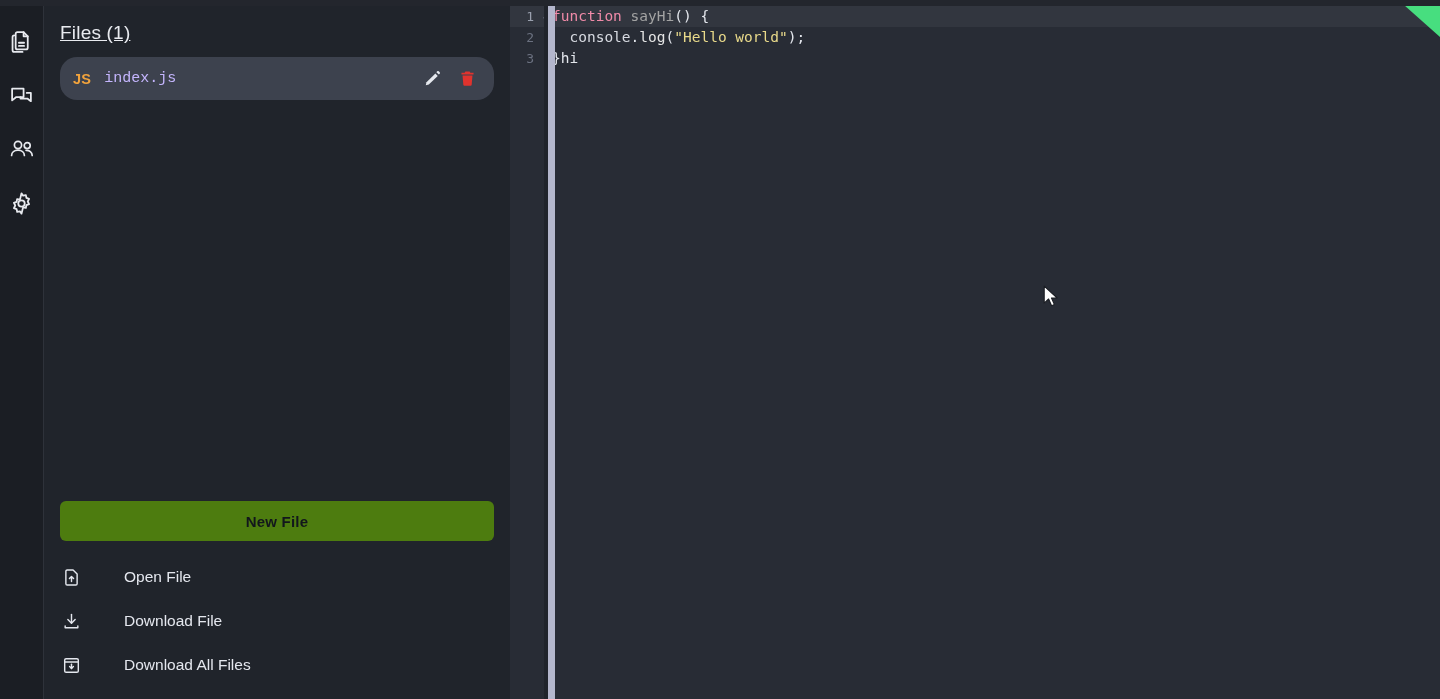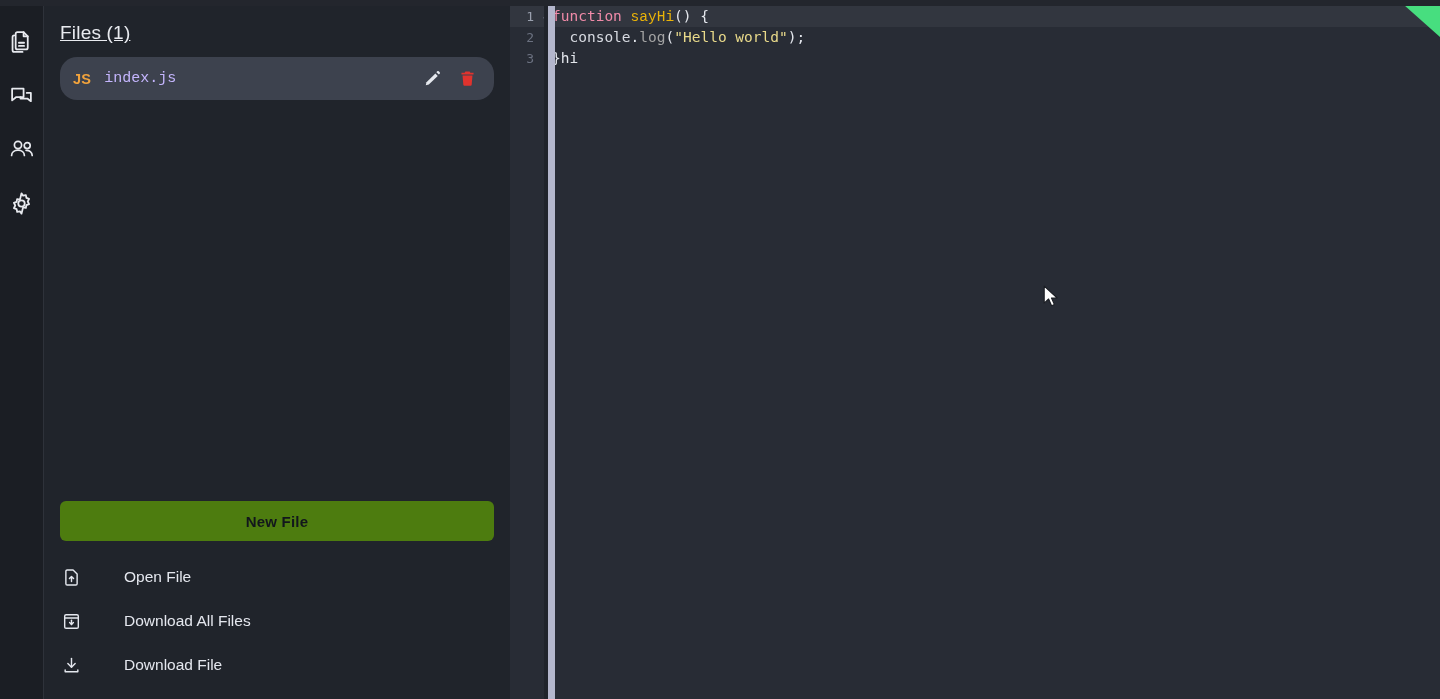--- a/index.html
+++ b/index.html
@@ -174,24 +174,24 @@
   .fold {
     width:14px; flex:0 0 14px;
     color:#6b7180;
     font-size:9px;
     text-align:center;
     user-select:none;
   }
   .code-text { color:#e3e6ec; }
 
   .tok-kw     { color:#f08aa8; }
-  .tok-fn     { color:#eab308;font-family:Liberation Mono, monospace; }
+  .tok-fn     { color:#a3a3a3; }
   .tok-punct  { color:#e3e6ec; }
   .tok-obj    { color:#d7dae1; }
-  .tok-prop   { color:#a3a3a3; }
+  .tok-prop   { color:#e5e5e5; }
   .tok-str    { color:#e8d98a; }
 
   
   .corner-tri {
     position:absolute;
     top:5px; right:0;
     width:0; height:0;
     border-left:36px solid transparent;
     border-top:32px solid #47de7f;
     z-index:35;
@@ -294,38 +294,38 @@
             <path d="M14 2.5H6.5A1.6 1.6 0 0 0 4.9 4.1v15.8a1.6 1.6 0 0 0 1.6 1.6h11a1.6 1.6 0 0 0 1.6-1.6V7.5L14 2.5z"></path>
             <path d="M12 17.2v-6.4M9.4 13.2L12 10.6l2.6 2.6"></path>
           </svg>
         </span>
         <span>Open File</span>
       </div>
 
       <div class="act-row">
         <span class="act-ico">
           <svg width="19" height="19" viewBox="0 0 24 24" fill="none" stroke="currentColor" stroke-width="1.8" stroke-linecap="round" stroke-linejoin="round">
+            <path d="M12 3v11"></path>
+            <path d="M7.4 9.6L12 14.2l4.6-4.6"></path>
+            <path d="M4 17.5v2.4h16v-2.4"></path>
+          </svg>
+        </span>
+        <span>Download File</span>
+      </div>
+
+      <div class="act-row">
+        <span class="act-ico">
+          <svg width="19" height="19" viewBox="0 0 24 24" fill="none" stroke="currentColor" stroke-width="1.8" stroke-linecap="round" stroke-linejoin="round">
             <rect x="3.4" y="3.4" width="17.2" height="17.2" rx="1.8"></rect>
             <path d="M3.4 7.6h17.2"></path>
             <path d="M12 10.3v5.4"></path>
             <path d="M9.6 13.4L12 15.8l2.4-2.4"></path>
           </svg>
         </span>
         <span>Download All Files</span>
-      </div>
-
-      <div class="act-row">
-        <span class="act-ico">
-          <svg width="19" height="19" viewBox="0 0 24 24" fill="none" stroke="currentColor" stroke-width="1.8" stroke-linecap="round" stroke-linejoin="round">
-            <path d="M12 3v11"></path>
-            <path d="M7.4 9.6L12 14.2l4.6-4.6"></path>
-            <path d="M4 17.5v2.4h16v-2.4"></path>
-          </svg>
-        </span>
-        <span>Download File</span>
       </div>
 
     </div>
 
     <div class="v-scroll-gap"></div>
     <div class="v-scroll"></div>
   </div>
 
   <div class="editor">
     <div class="code-area">

